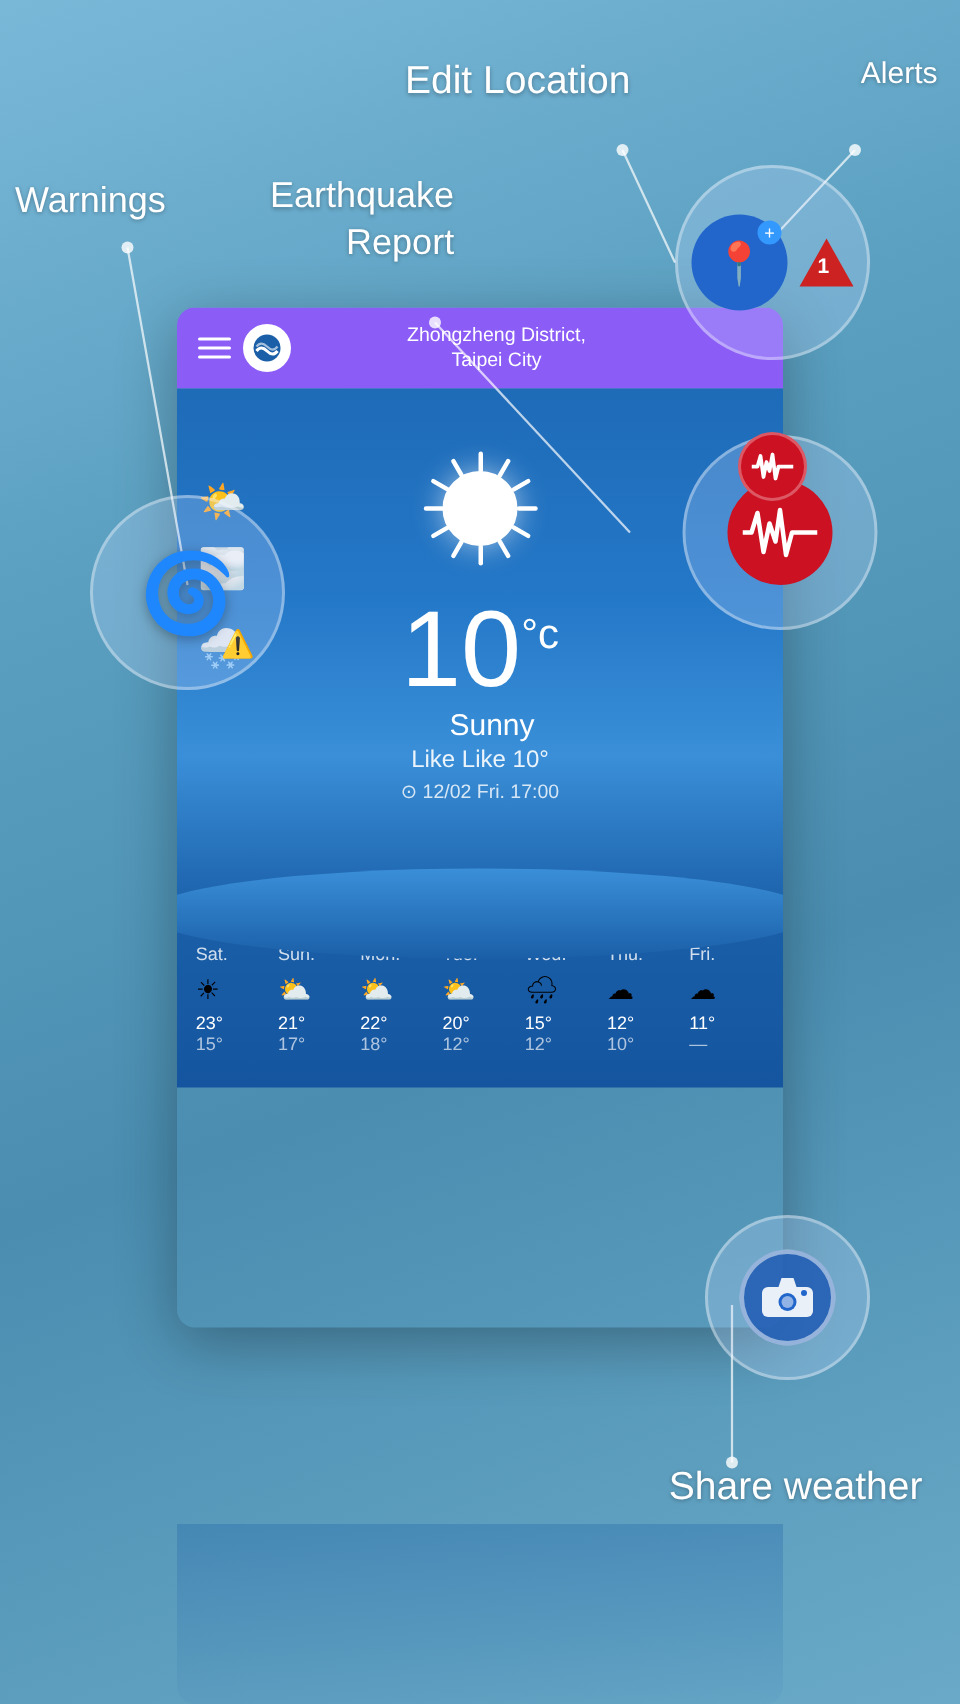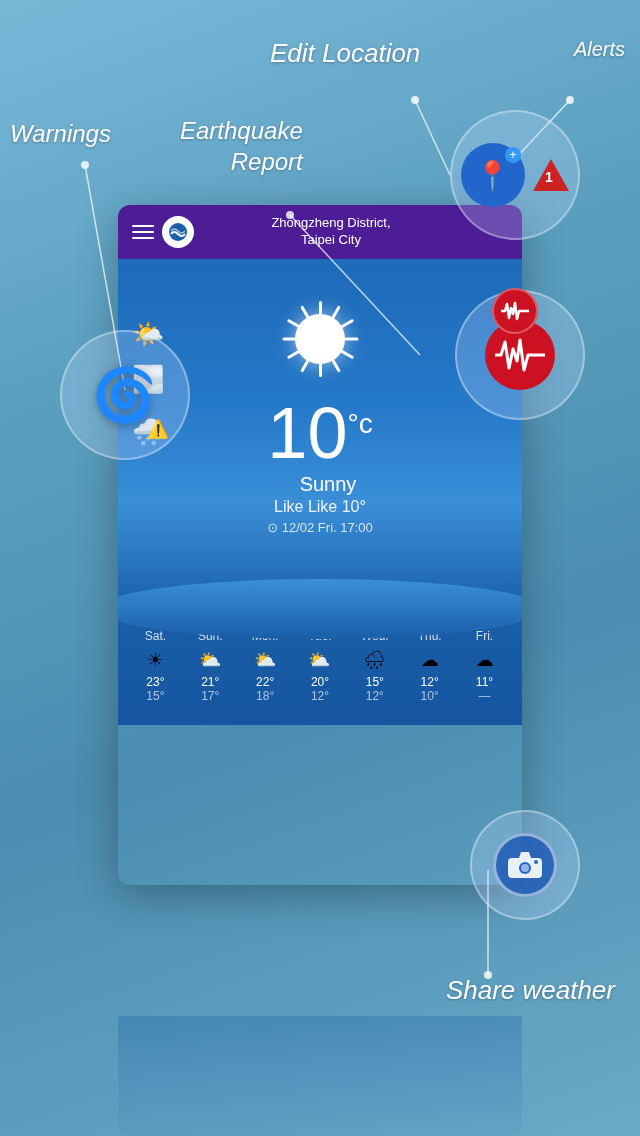--- a/index.html
+++ b/index.html
@@ -21,39 +21,38 @@
     }
 
     
     .annotation {
       position: absolute;
       color: white;
       font-size: 22px;
       font-weight: 400;
       text-shadow: 0 1px 3px rgba(0,0,0,0.3);
       z-index: 10;
-      font-style: italic;
     }
 
     
     .app-card {
       position: absolute;
       left: 118px;
       top: 205px;
       width: 404px;
       height: 680px;
       border-radius: 12px;
       overflow: hidden;
       box-shadow: 0 10px 40px rgba(0,0,0,0.3);
       z-index: 5;
     }
 
     
     .app-header {
-      background: #4c1d95;
+      background: #8b5cf6;
       padding: 10px 14px;
       display: flex;
       align-items: center;
       justify-content: space-between;
     }
     .header-left {
       display: flex;
       align-items: center;
       gap: 8px;
     }
@@ -209,21 +208,21 @@
       background: linear-gradient(180deg, #1a5fa8 0%, #1555a0 100%);
       padding: 20px 10px 14px;
       flex: 1;
     }
     .forecast-row-header {
       display: flex;
       justify-content: space-around;
       margin-bottom: 8px;
     }
     .forecast-day {
-      text-align: center;
+      text-align: left;
       width: 50px;
     }
     .day-label {
       color: rgba(255,255,255,0.8);
       font-size: 12px;
       margin-bottom: 6px;
     }
     .forecast-icon {
       font-size: 18px;
       margin: 4px 0;

